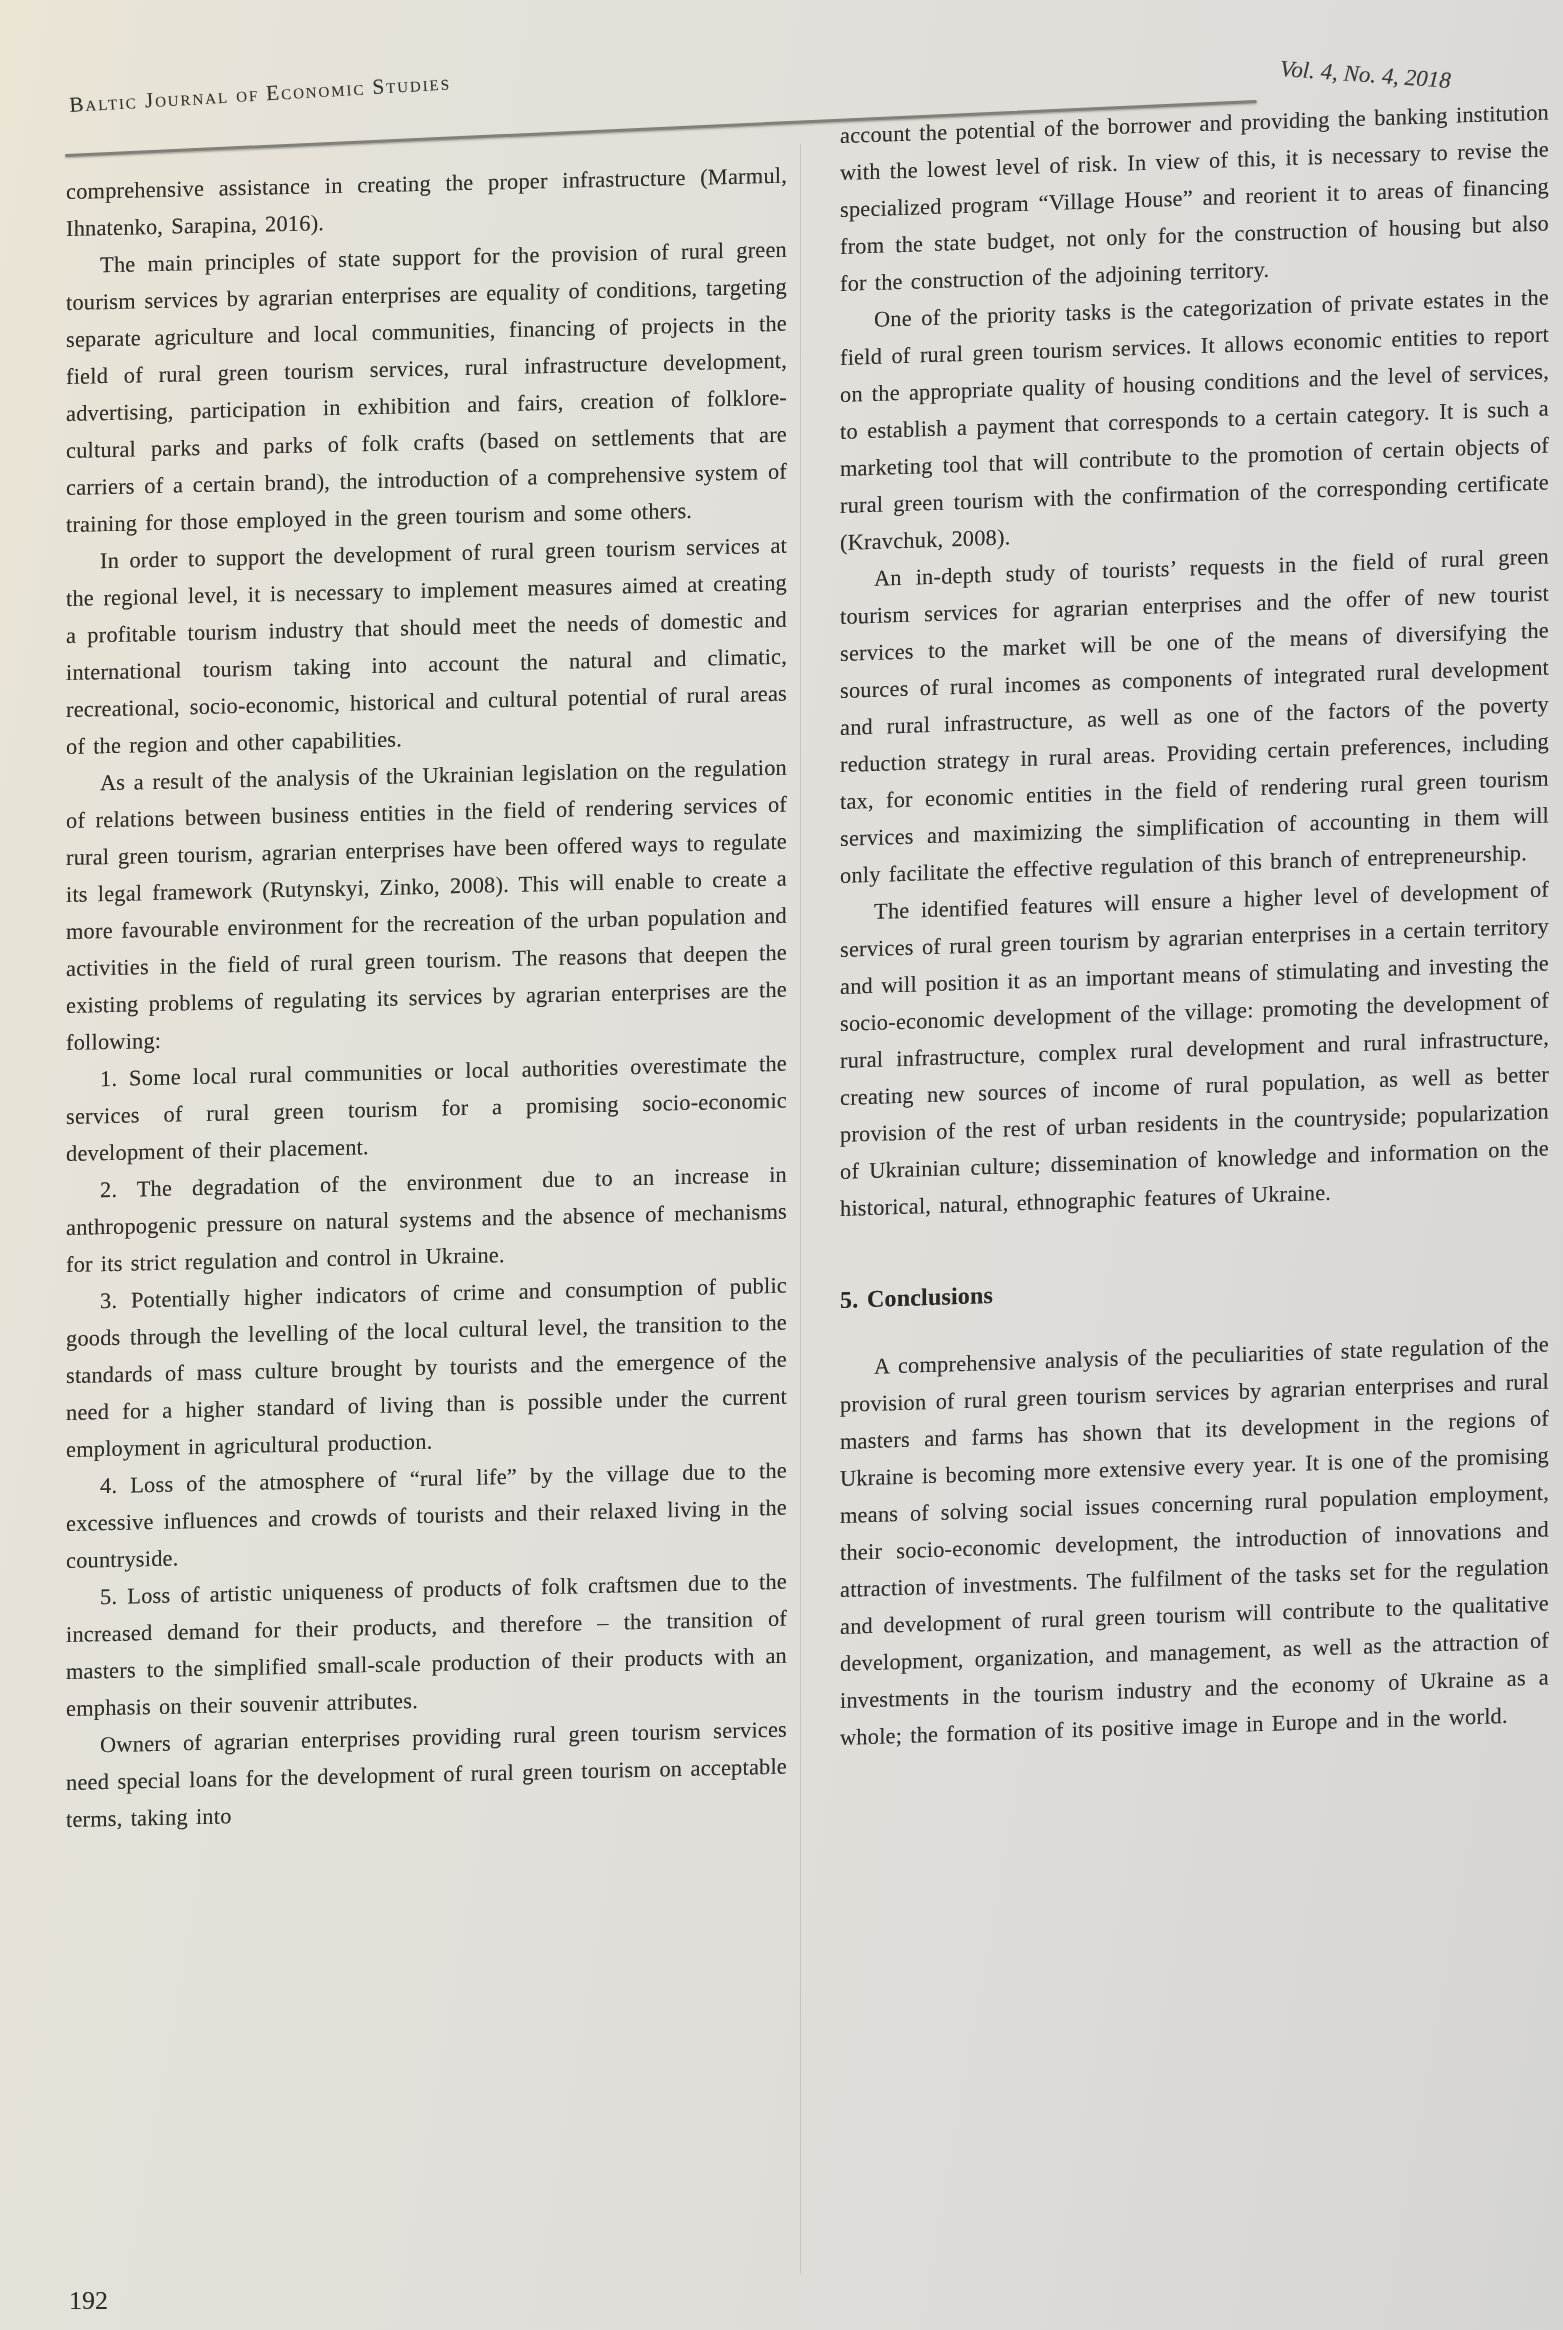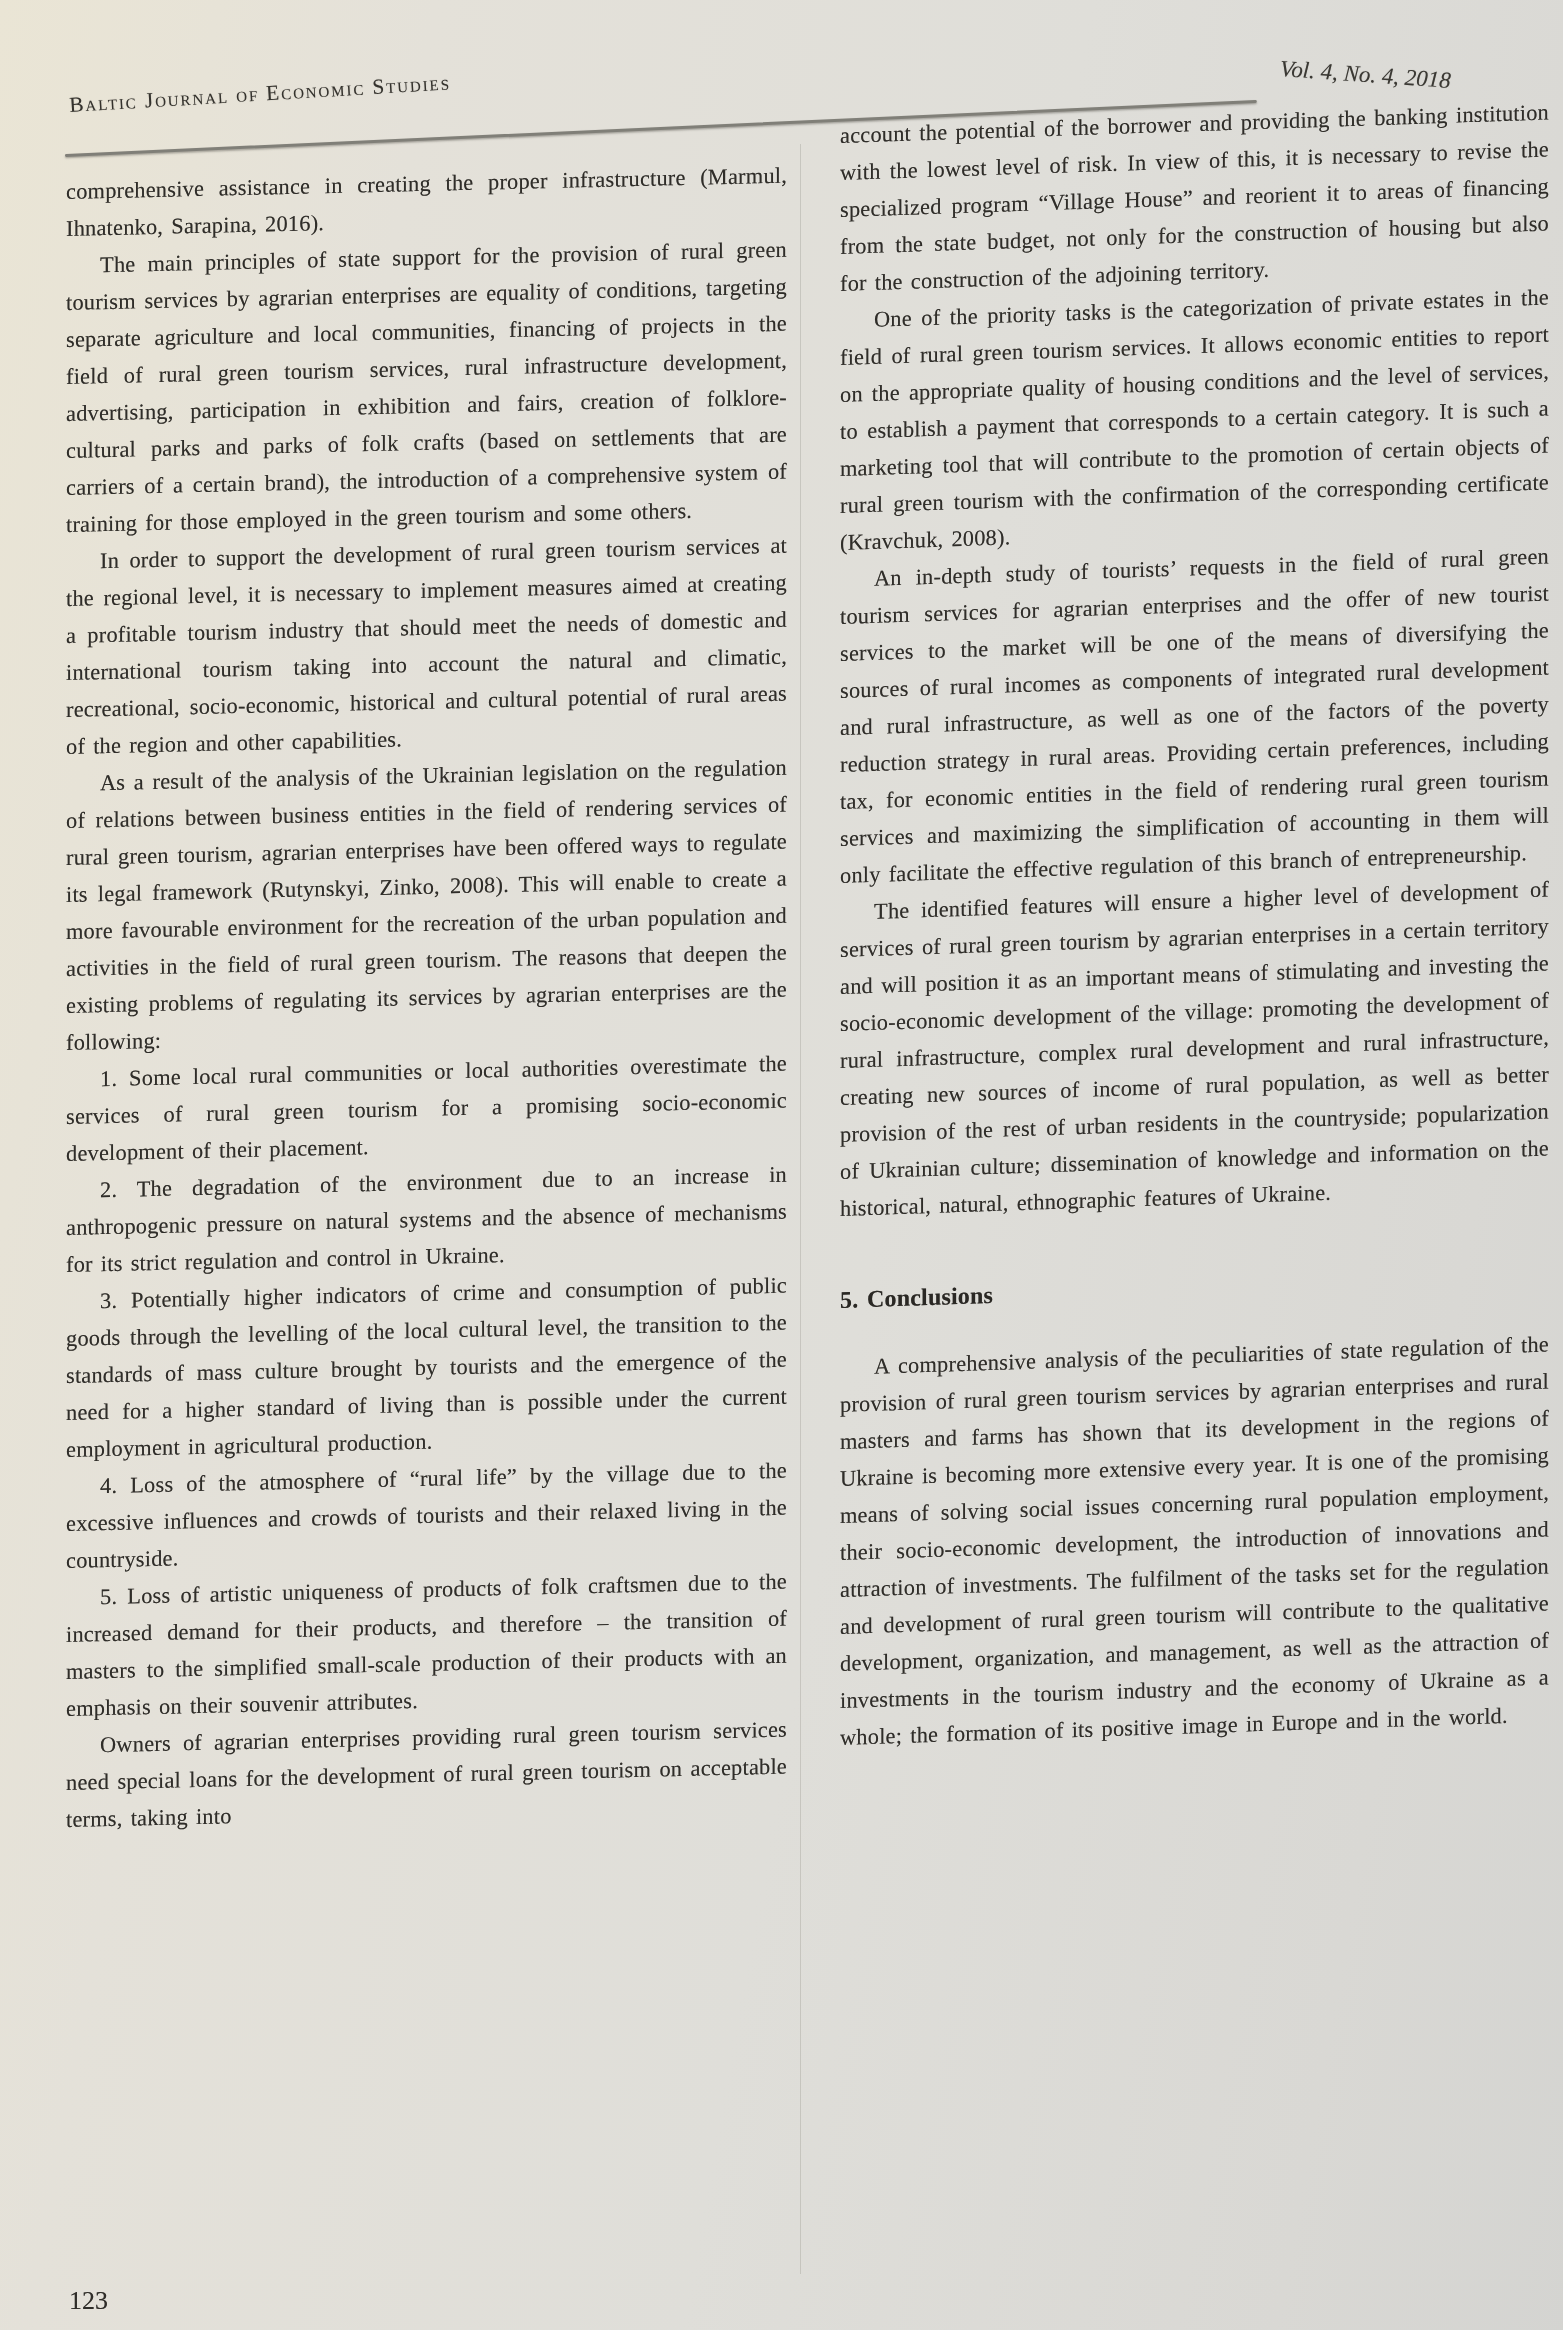--- a/index.html
+++ b/index.html
@@ -146,16 +146,16 @@
       <p class="noindent">account the potential of the borrower and providing the banking institution with the lowest level of risk. In view of this, it is necessary to revise the specialized program “Village House” and reorient it to areas of financing from the state budget, not only for the construction of housing but also for the construction of the adjoining territory.</p>
       <p>One of the priority tasks is the categorization of private estates in the field of rural green tourism services. It allows economic entities to report on the appropriate quality of housing conditions and the level of services, to establish a payment that corresponds to a certain category. It is such a marketing tool that will contribute to the promotion of certain objects of rural green tourism with the confirmation of the corresponding certificate (Kravchuk, 2008).</p>
       <p>An in-depth study of tourists’ requests in the field of rural green tourism services for agrarian enterprises and the offer of new tourist services to the market will be one of the means of diversifying the sources of rural incomes as components of integrated rural development and rural infrastructure, as well as one of the factors of the poverty reduction strategy in rural areas. Providing certain preferences, including tax, for economic entities in the field of rendering rural green tourism services and maximizing the simplification of accounting in them will only facilitate the effective regulation of this branch of entrepreneurship.</p>
       <p>The identified features will ensure a higher level of development of services of rural green tourism by agrarian enterprises in a certain territory and will position it as an important means of stimulating and investing the socio-economic development of the village: promoting the development of rural infrastructure, complex rural development and rural infrastructure, creating new sources of income of rural population, as well as better provision of the rest of urban residents in the countryside; popularization of Ukrainian culture; dissemination of knowledge and information on the historical, natural, ethnographic features of Ukraine.</p>
       <h2 class="section-heading">5. Conclusions</h2>
       <p>A comprehensive analysis of the peculiarities of state regulation of the provision of rural green tourism services by agrarian enterprises and rural masters and farms has shown that its development in the regions of Ukraine is becoming more extensive every year. It is one of the promising means of solving social issues concerning rural population employment, their socio-economic development, the introduction of innovations and attraction of investments. The fulfilment of the tasks set for the regulation and development of rural green tourism will contribute to the qualitative development, organization, and management, as well as the attraction of investments in the tourism industry and the economy of Ukraine as a whole; the formation of its positive image in Europe and in the world.</p>
     </section>
 
   </main>
 
-  <div class="page-number">123</div>
+  <div class="page-number">192</div>
 
 </div>
 
 
 </body></html>

